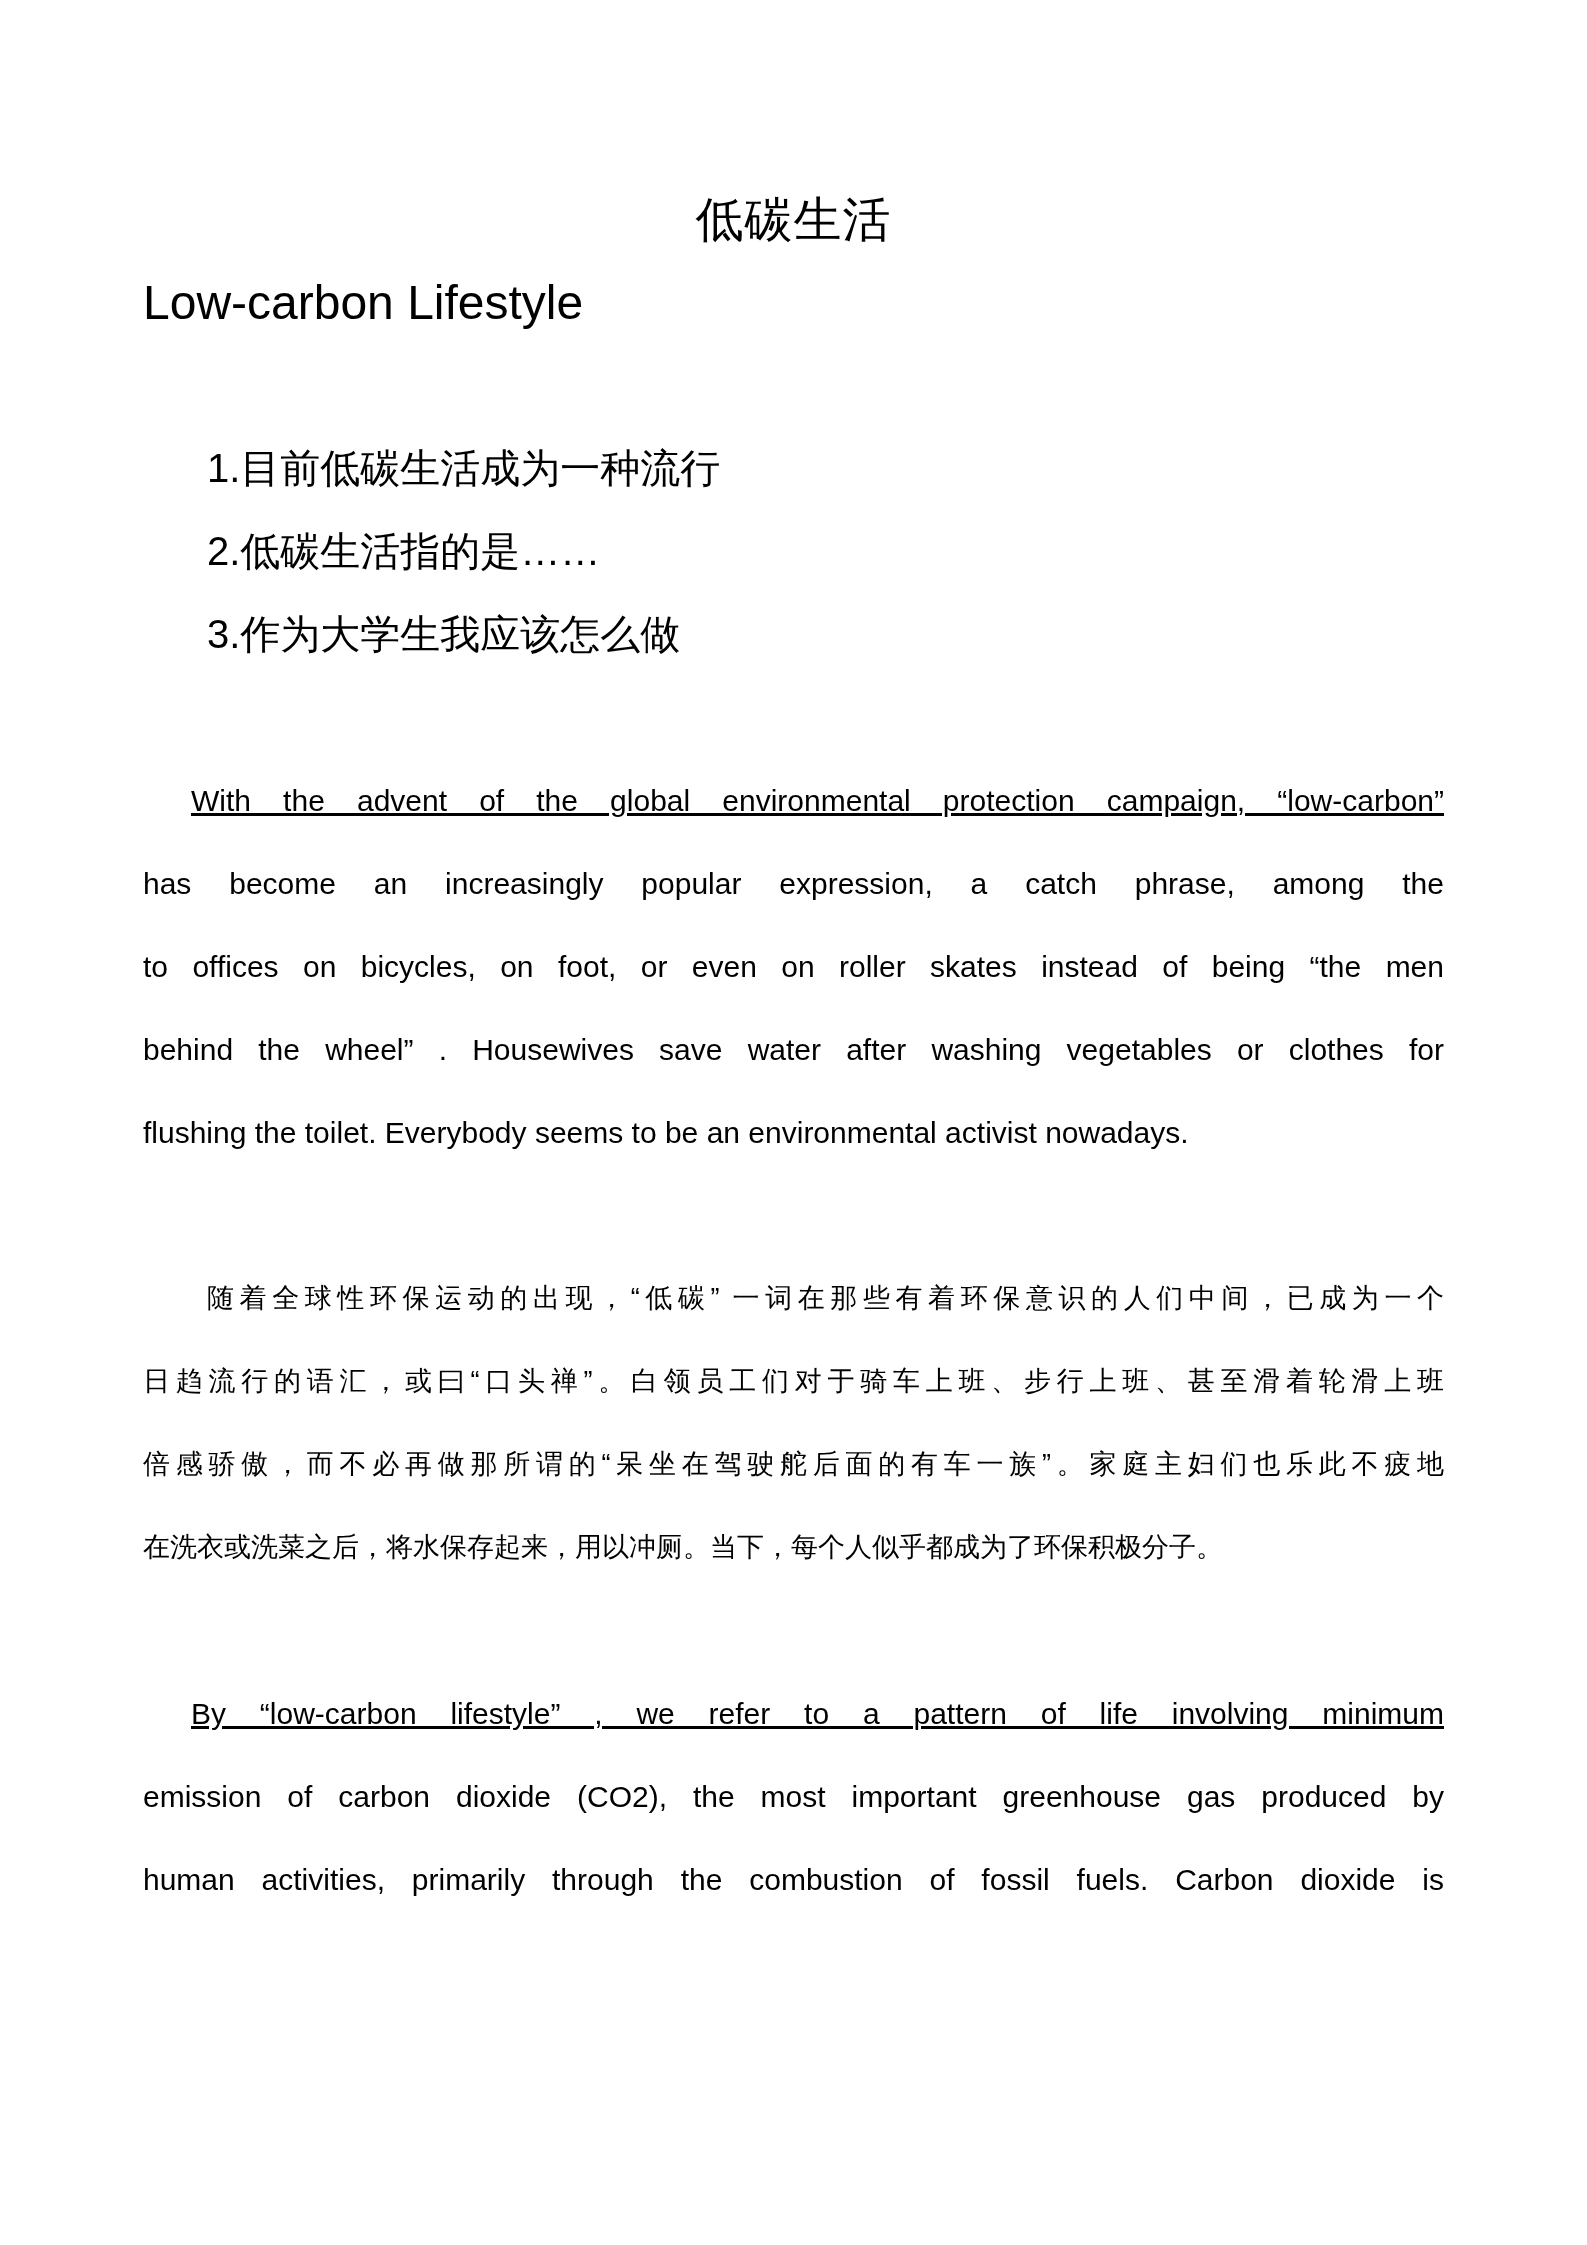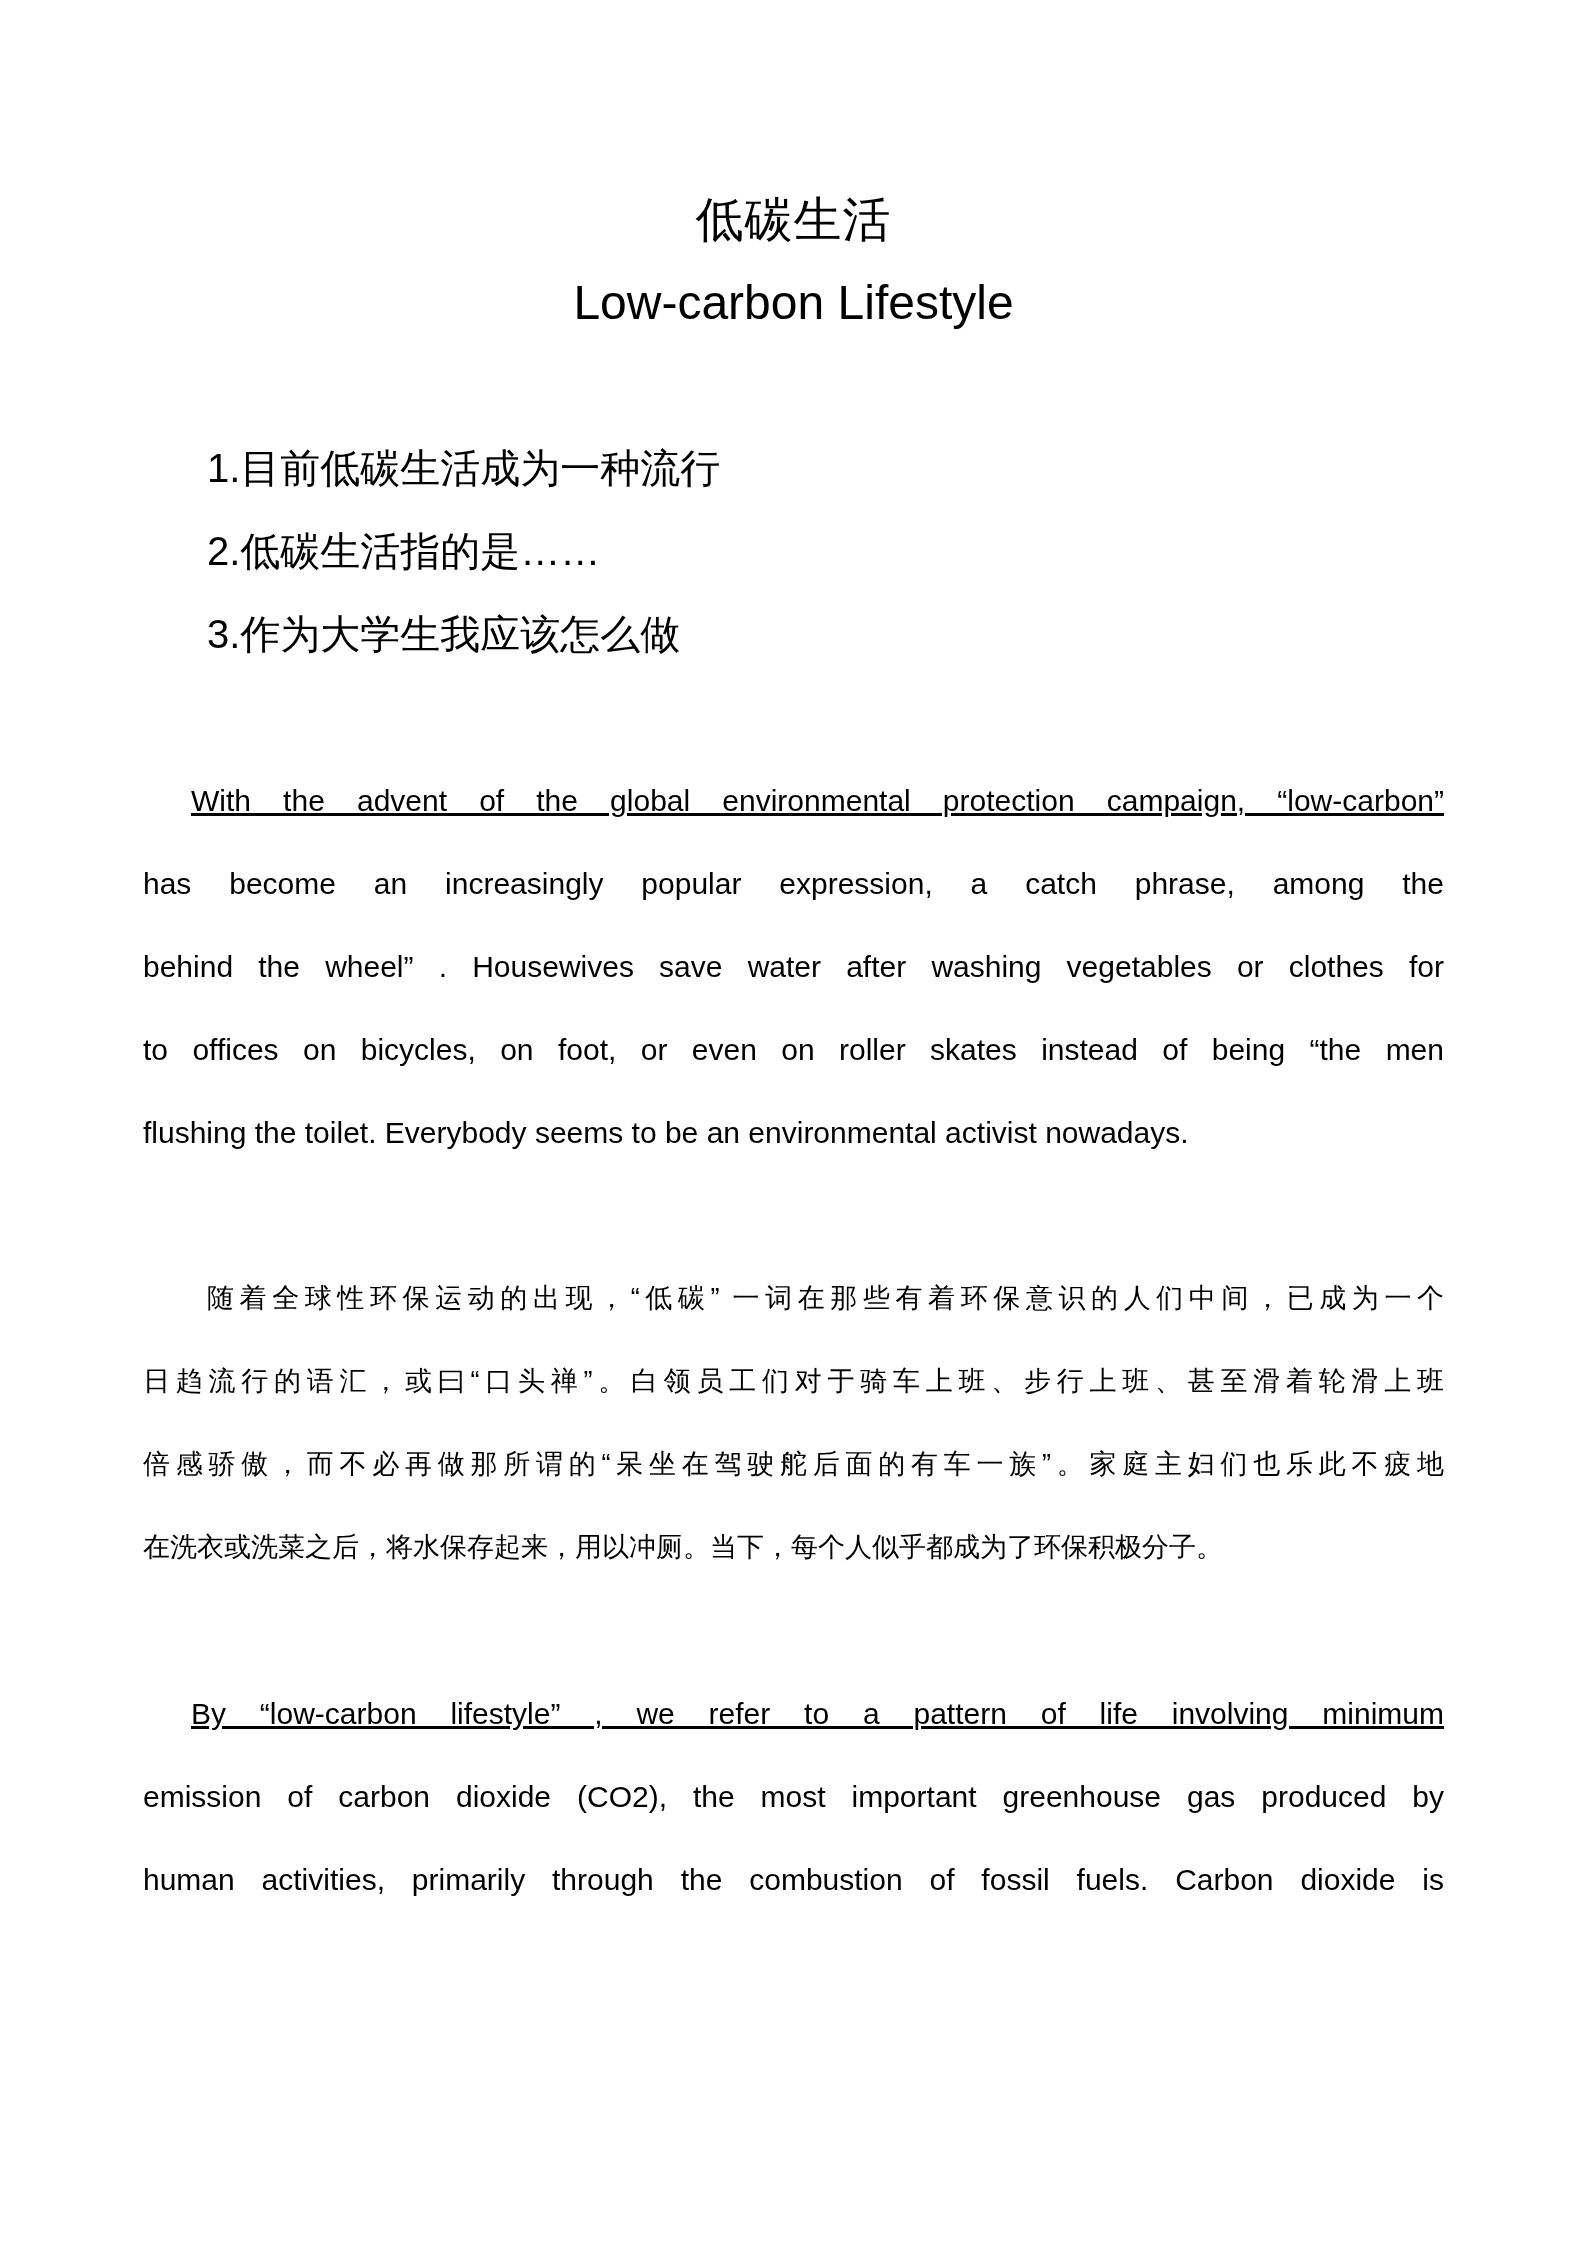--- a/index.html
+++ b/index.html
@@ -19,21 +19,21 @@
     background: #ffffff;
   }
   .title-zh {
     text-align: center;
     font-size: 48px;
     line-height: 83px;
     font-weight: 400;
     letter-spacing: 1px;
   }
   .title-en {
-    text-align: center;
+    text-align: left;
     font-size: 48px;
     line-height: 83px;
     font-weight: 400;
   }
   .outline {
     margin-top: 83px;
     margin-left: 64px;
     font-size: 40px;
   }
   .outline-item {
@@ -64,22 +64,22 @@
 
   <div class="outline">
     <div class="outline-item">1.目前低碳生活成为一种流行</div>
     <div class="outline-item">2.低碳生活指的是……</div>
     <div class="outline-item">3.作为大学生我应该怎么做</div>
   </div>
 
   <div class="para en">
     <div class="line first-en">With the advent of the global environmental protection campaign, “low-carbon”</div>
     <div class="line">has become an increasingly popular expression, a catch phrase, among the</div>
+    <div class="line">to offices on bicycles, on foot, or even on roller skates instead of being “the men</div>
     <div class="line">behind the wheel” . Housewives save water after washing vegetables or clothes for</div>
-    <div class="line">to offices on bicycles, on foot, or even on roller skates instead of being “the men</div>
     <div class="line last">flushing the toilet. Everybody seems to be an environmental activist nowadays.</div>
   </div>
 
   <div class="para zh">
     <div class="line first-zh">随着全球性环保运动的出现，“低碳” 一词在那些有着环保意识的人们中间，已成为一个</div>
     <div class="line">日趋流行的语汇，或曰“口头禅”。白领员工们对于骑车上班、步行上班、甚至滑着轮滑上班</div>
     <div class="line">倍感骄傲，而不必再做那所谓的“呆坐在驾驶舵后面的有车一族”。家庭主妇们也乐此不疲地</div>
     <div class="line last">在洗衣或洗菜之后，将水保存起来，用以冲厕。当下，每个人似乎都成为了环保积极分子。</div>
   </div>
 

